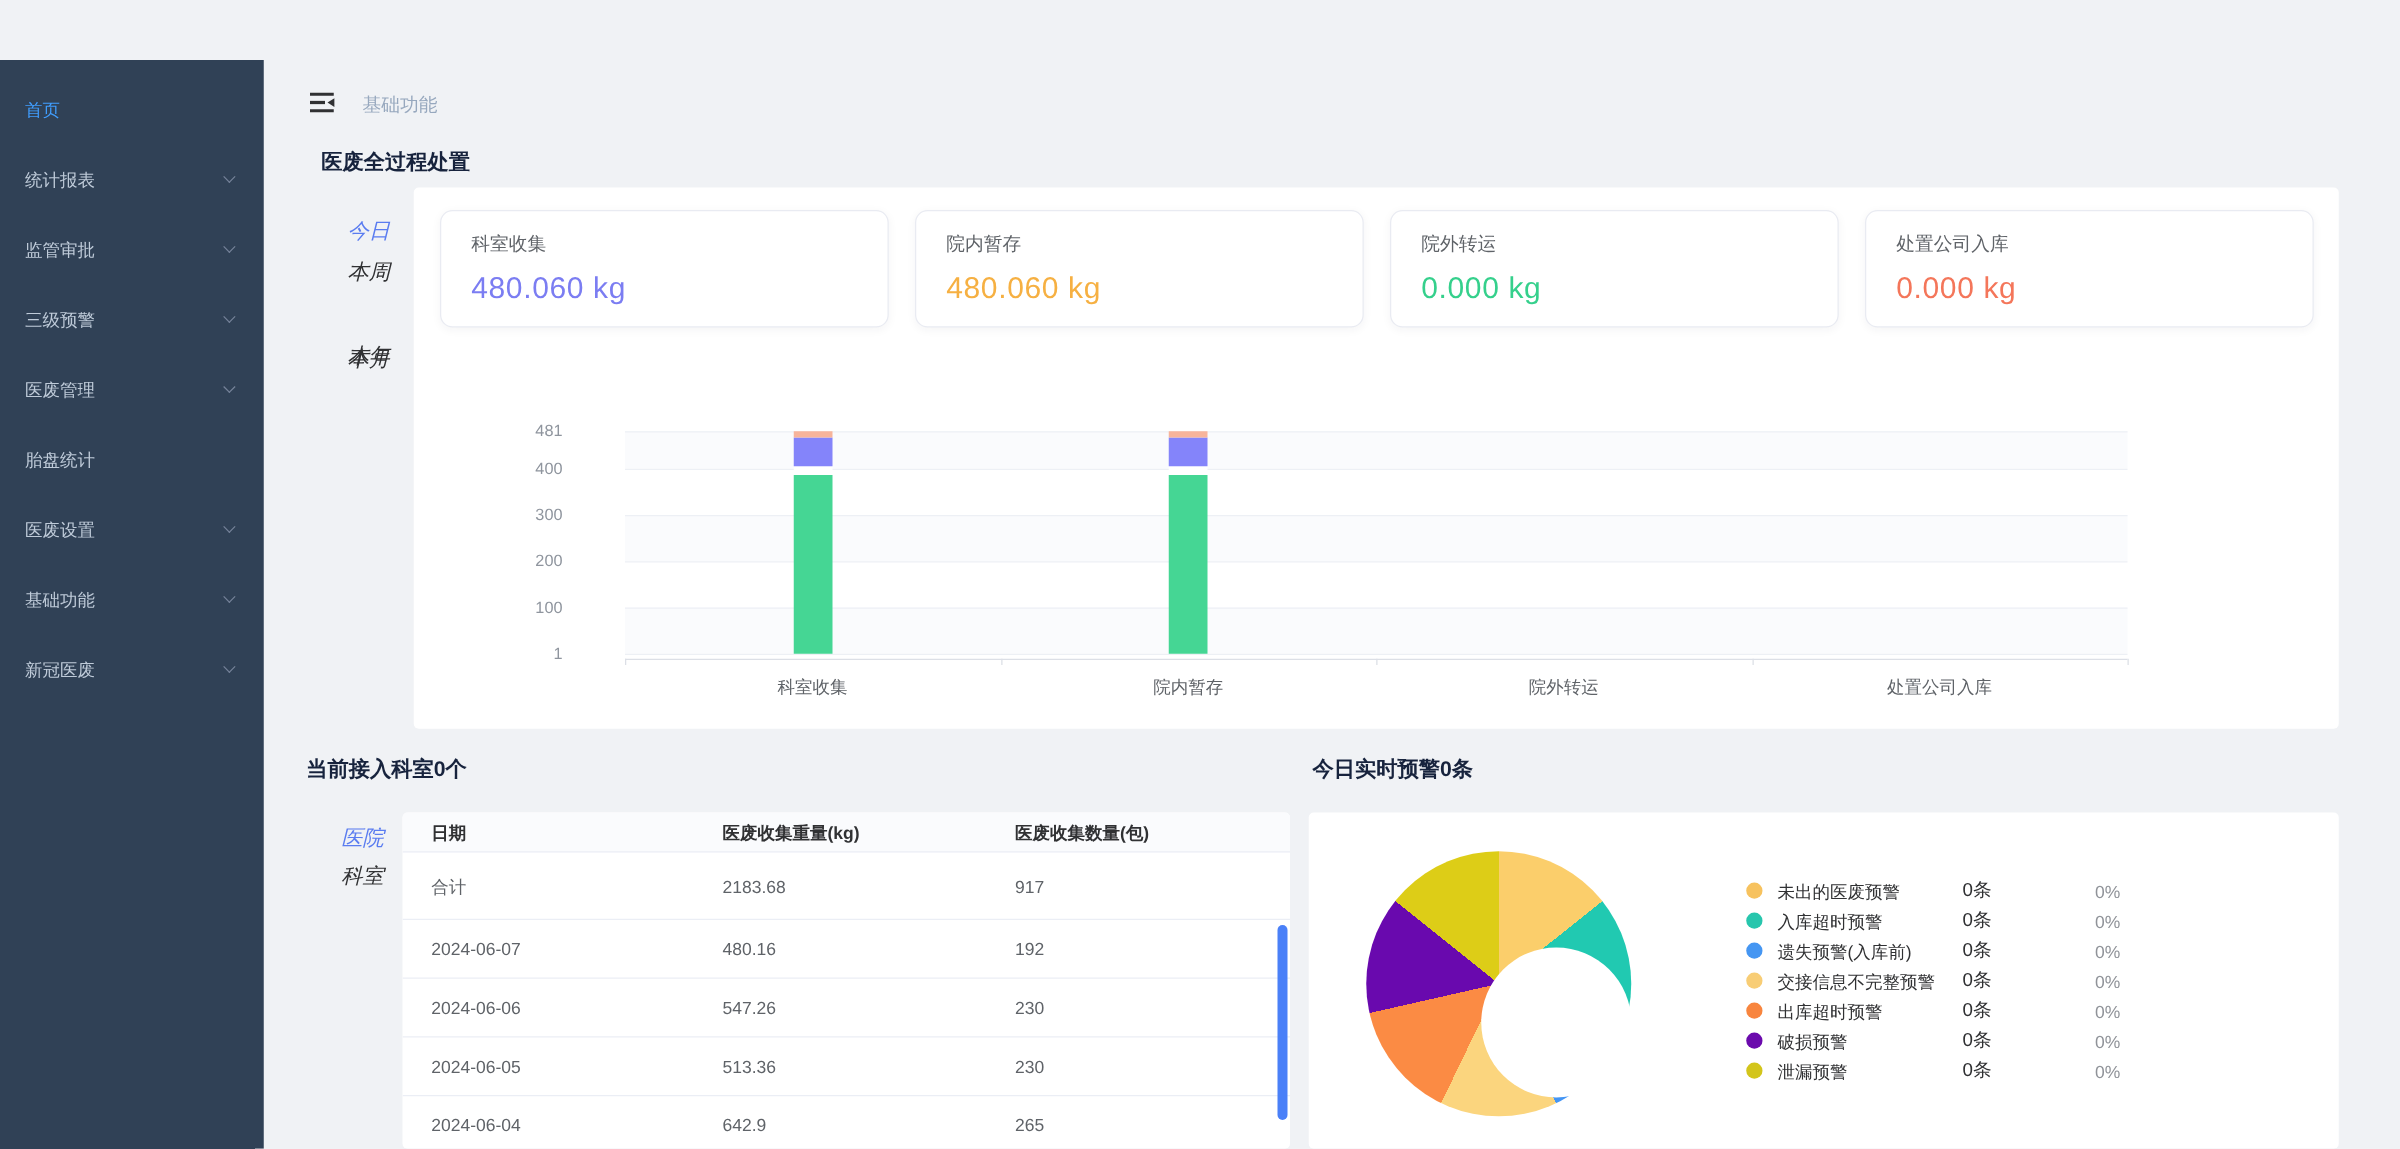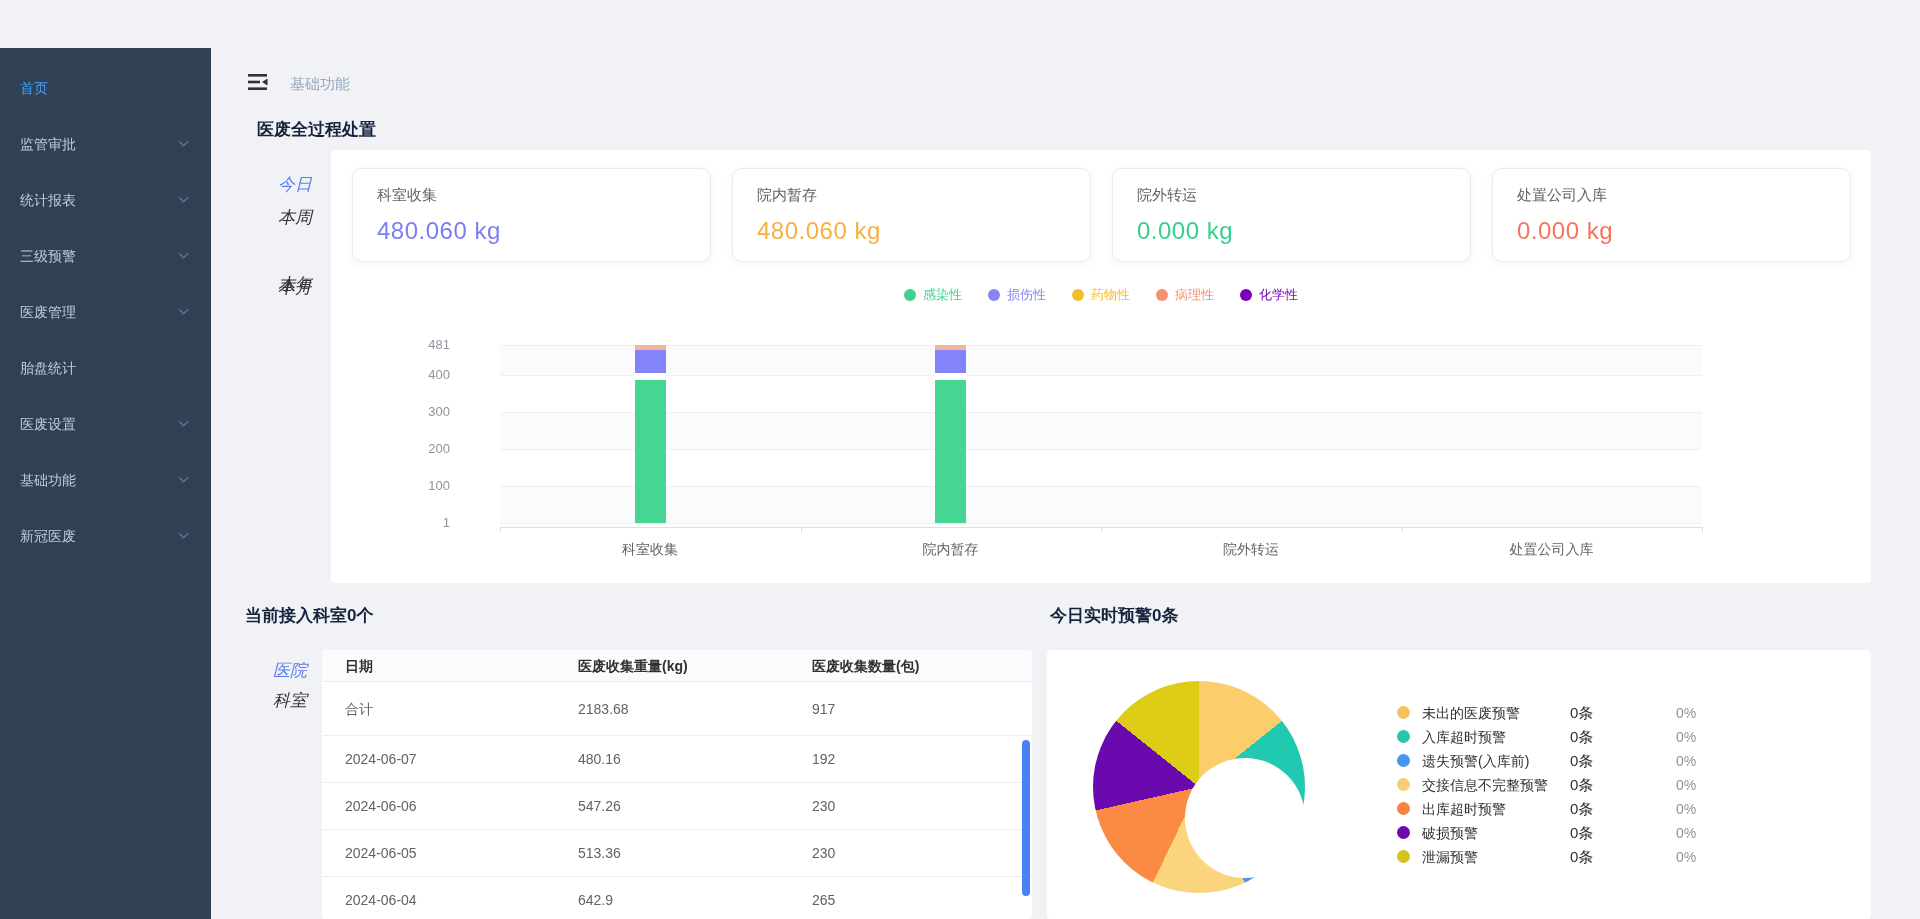--- a/index.html
+++ b/index.html
@@ -81,22 +81,22 @@
   .al-pct { position:absolute; left:629px; font-size:14px; color:#909399; line-height:18px; }
 </style>
 </head>
 <body>
 
 <div id="app">
 
 
   <div class="sidebar">
       <div class="side-item active"><span>首页</span></div>
+      <div class="side-item"><span>统计报表</span><span class="chev"></span></div>
       <div class="side-item"><span>监管审批</span><span class="chev"></span></div>
-      <div class="side-item"><span>统计报表</span><span class="chev"></span></div>
       <div class="side-item"><span>三级预警</span><span class="chev"></span></div>
       <div class="side-item"><span>医废管理</span><span class="chev"></span></div>
       <div class="side-item"><span>胎盘统计</span></div>
       <div class="side-item"><span>医废设置</span><span class="chev"></span></div>
       <div class="side-item"><span>基础功能</span><span class="chev"></span></div>
       <div class="side-item"><span>新冠医废</span><span class="chev"></span></div>
     </div>
 
   <svg class="fold-icon" width="20" height="16">
     <rect x="0" y="0" width="19" height="2.6" fill="#303133"></rect>
@@ -124,42 +124,20 @@
         <div class="lbl">院内暂存</div>
         <div class="val" style="color: rgb(246, 176, 66);">480.060 kg</div>
       </div>
       <div class="stat-card">
         <div class="lbl">院外转运</div>
         <div class="val" style="color: rgb(53, 208, 140);">0.000 kg</div>
       </div>
       <div class="stat-card">
         <div class="lbl">处置公司入库</div>
         <div class="val" style="color: rgb(244, 118, 90);">0.000 kg</div>
-      </div>
-    </div>
-  <div class="chart-legend" id="chart-legend">
-      <div class="lg-chip">
-        <span class="lg-dot" style="background: rgb(63, 210, 143);"></span>
-        <span style="color: rgb(63, 210, 143);">感染性</span>
-      </div>
-      <div class="lg-chip">
-        <span class="lg-dot" style="background: rgb(133, 133, 245);"></span>
-        <span style="color: rgb(133, 133, 245);">损伤性</span>
-      </div>
-      <div class="lg-chip">
-        <span class="lg-dot" style="background: rgb(245, 189, 42);"></span>
-        <span style="color: rgb(245, 189, 42);">药物性</span>
-      </div>
-      <div class="lg-chip">
-        <span class="lg-dot" style="background: rgb(245, 145, 111);"></span>
-        <span style="color: rgb(245, 145, 111);">病理性</span>
-      </div>
-      <div class="lg-chip">
-        <span class="lg-dot" style="background: rgb(124, 0, 186);"></span>
-        <span style="color: rgb(124, 0, 186);">化学性</span>
       </div>
     </div>
   <div id="bar-chart">
       <div class="stripe" style="top: 345px; height: 30.0375px;"></div>
       <div class="stripe" style="top: 412.121px; height: 37.0833px;"></div>
       <div class="stripe" style="top: 486.288px; height: 36.7125px;"></div>
       <div class="gridline" style="top: 345px;"></div>
       <div class="ytick" style="left: 390px; top: 337px;">481</div>
       <div class="gridline" style="top: 375.038px;"></div>
       <div class="ytick" style="left: 390px; top: 367.038px;">400</div>

